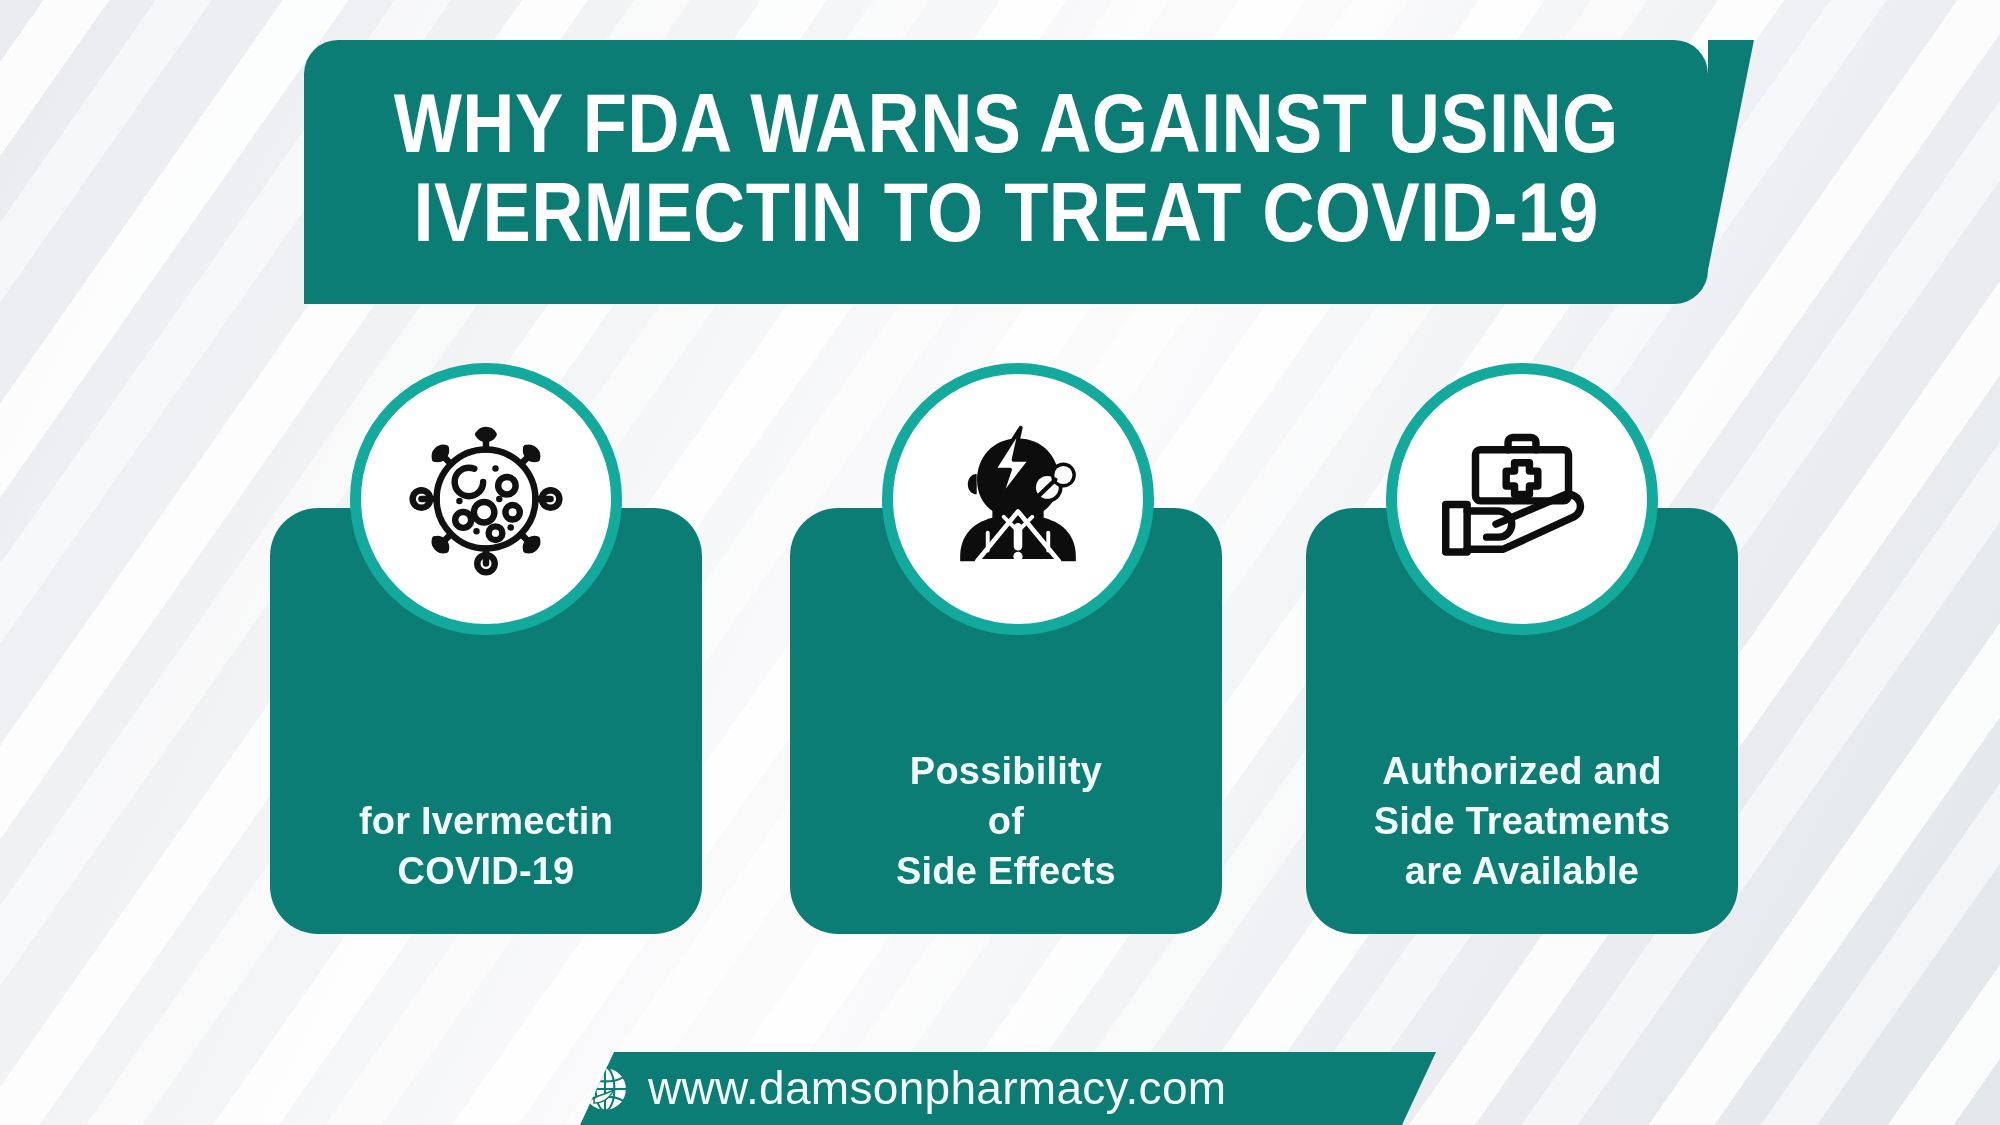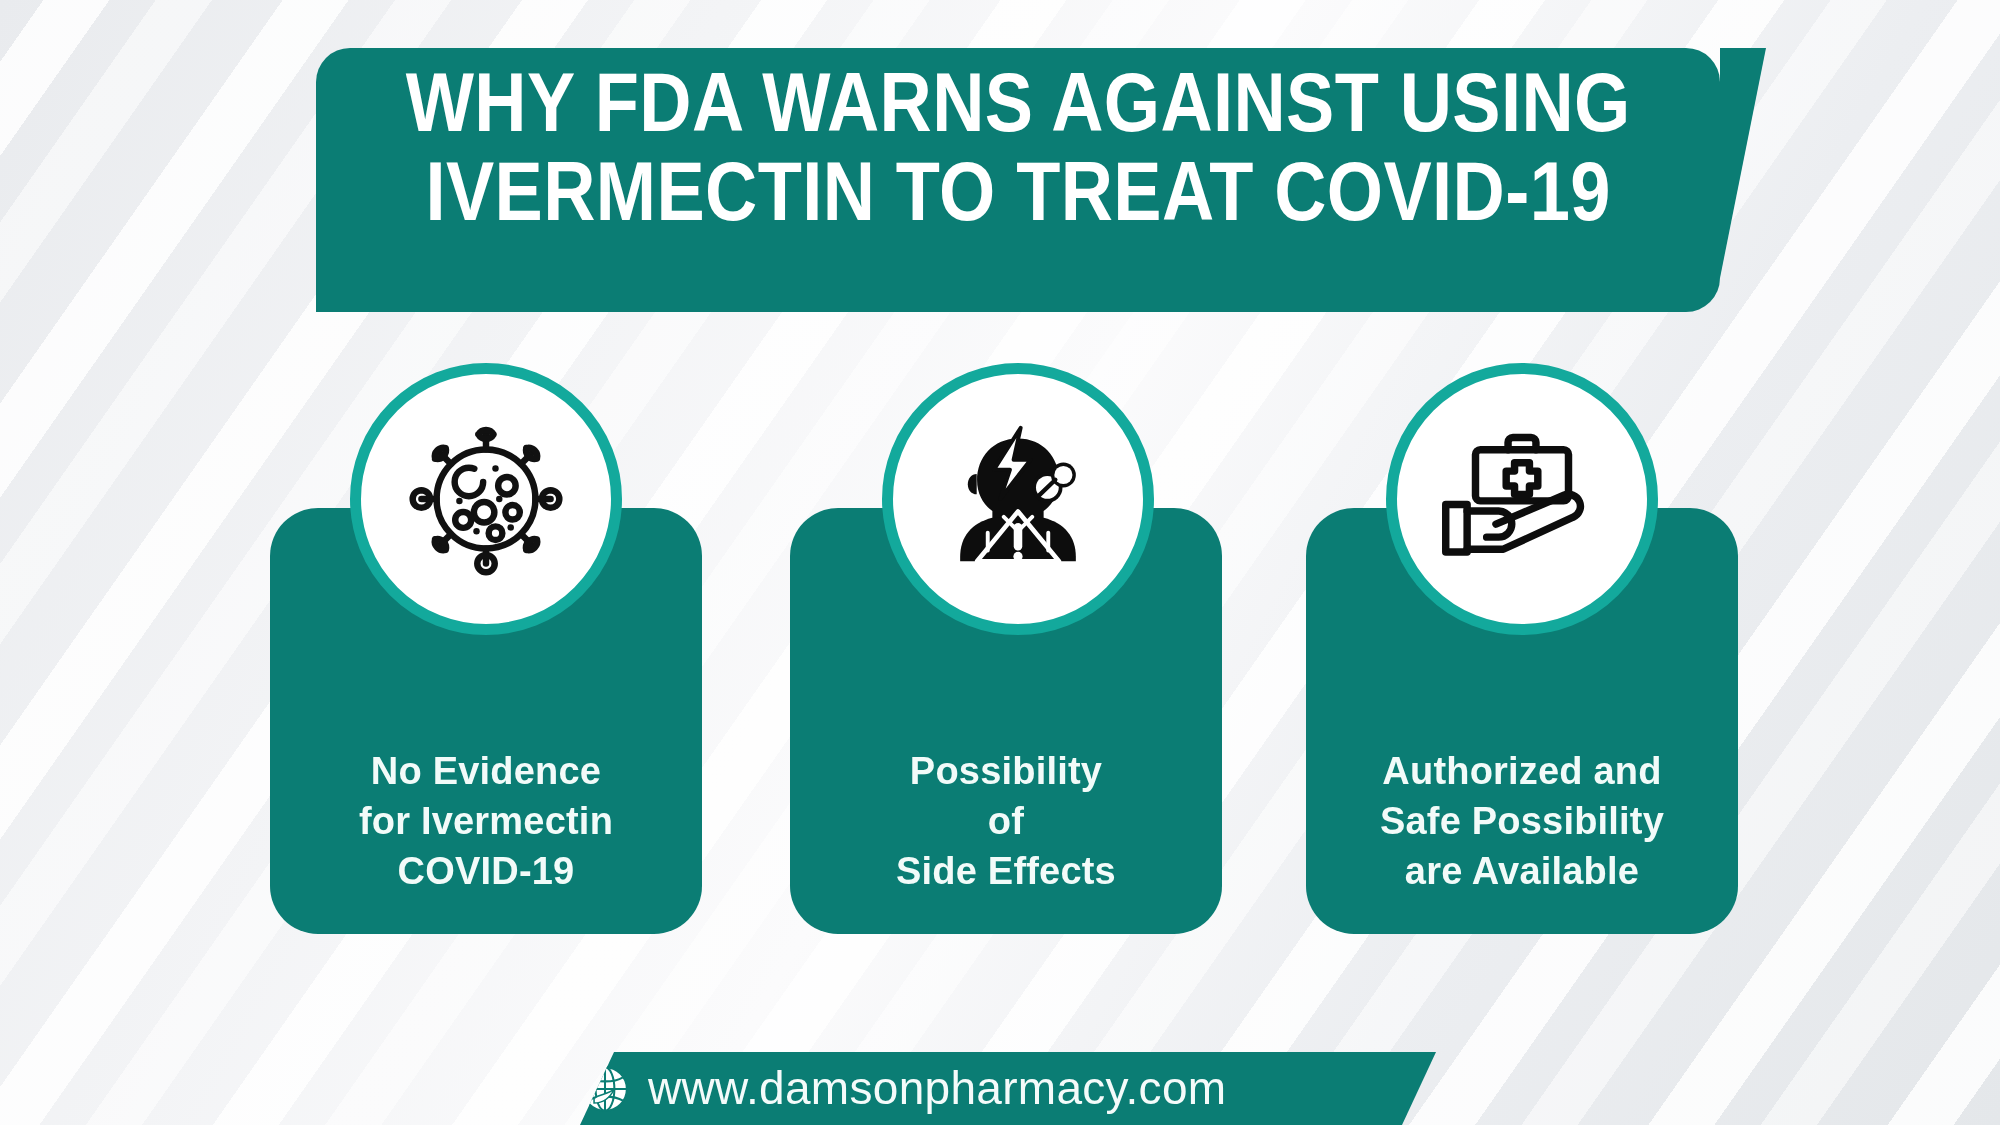--- a/index.html
+++ b/index.html
@@ -31,31 +31,31 @@
         rgba(255,255,255,0.55) 150px,
         rgba(255,255,255,0.55) 196px
       ),
       linear-gradient(118deg, #e9ebee 0%, #f3f4f6 28%, #fbfbfc 50%, #eceef1 74%, #e4e7ea 100%);
   }
 
   
   #header-banner {
     position: absolute;
     left: 304px;
-    top: 48px;
+    top: 40px;
     width: 1404px;
     height: 264px;
     background: #0b7d74;
     border-radius: 34px 34px 34px 0;
     box-sizing: border-box;
     display: flex;
     flex-direction: column;
     align-items: center;
+    justify-content: center;
     padding: 10px 40px 18px 40px;
-    margin-left: 12px;
   }
   #header-banner::after {
     content: "";
     position: absolute;
     right: -46px;
     top: 0;
     width: 0;
     height: 0;
     border-top: 0 solid transparent;
     border-left: 0 solid transparent;
@@ -206,21 +206,20 @@
           <g fill="#111111">
             <circle cx="55" cy="34" r="1.7"></circle>
             <circle cx="36" cy="51" r="1.7"></circle>
             <circle cx="57" cy="50" r="1.7"></circle>
             <circle cx="45" cy="67" r="1.7"></circle>
             <circle cx="63" cy="65" r="1.7"></circle>
           </g>
         </svg>
       </div>
       <div class="card-text">
-        <span class="ln">No Evidence</span>
         <span class="ln">for Ivermectin</span>
         <span class="ln">COVID-19</span>
       </div>
     </div>
 
     <div class="card" id="card-1">
       <div class="icon-bubble">
         <svg width="178" height="178" viewBox="0 0 100 100" aria-hidden="true">
           <g fill="#0d0d0d">
 
@@ -269,21 +268,21 @@
 
             <rect x="9" y="53" width="11.5" height="25.5"></rect>
 
             <path d="M20.5 56.5 l17 0 a7 7 0 0 1 0 14 l-6.5 0"></path>
             <path d="M36 63.5 l36.5 -15.5 a6.4 6.4 0 0 1 5 11.8 l-37.5 17.2 -19.5 0"></path>
           </g>
         </svg>
       </div>
       <div class="card-text">
         <span class="ln">Authorized and</span>
-        <span class="ln">Safe Possibility</span>
+        <span class="ln">Side Treatments</span>
         <span class="ln">are Available</span>
       </div>
     </div>
 
   </div>
 
   <div id="footer-bar">
     <span class="globe-wrap">
       <svg width="50" height="50" viewBox="0 0 64 64" aria-hidden="true">
         <circle cx="32" cy="32" r="28" fill="#ffffff"></circle>

